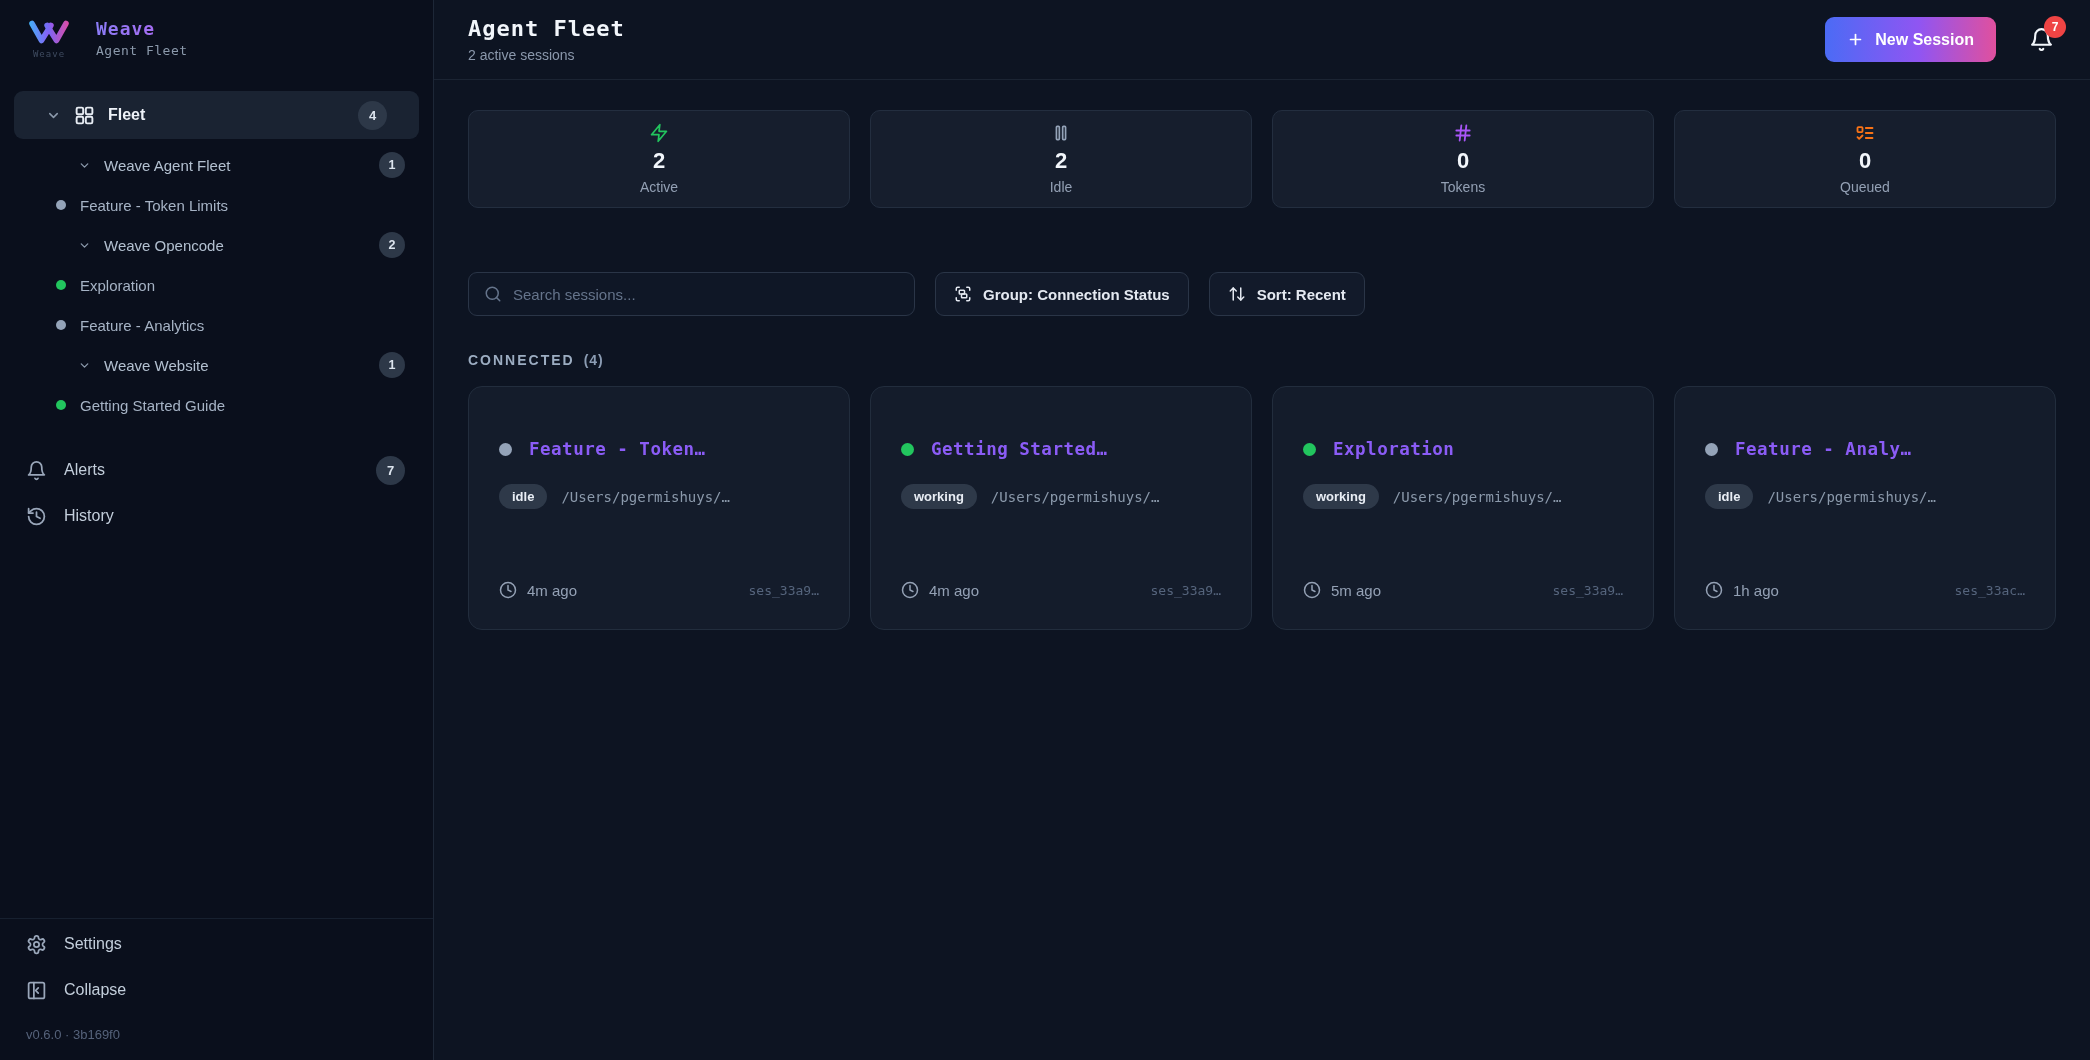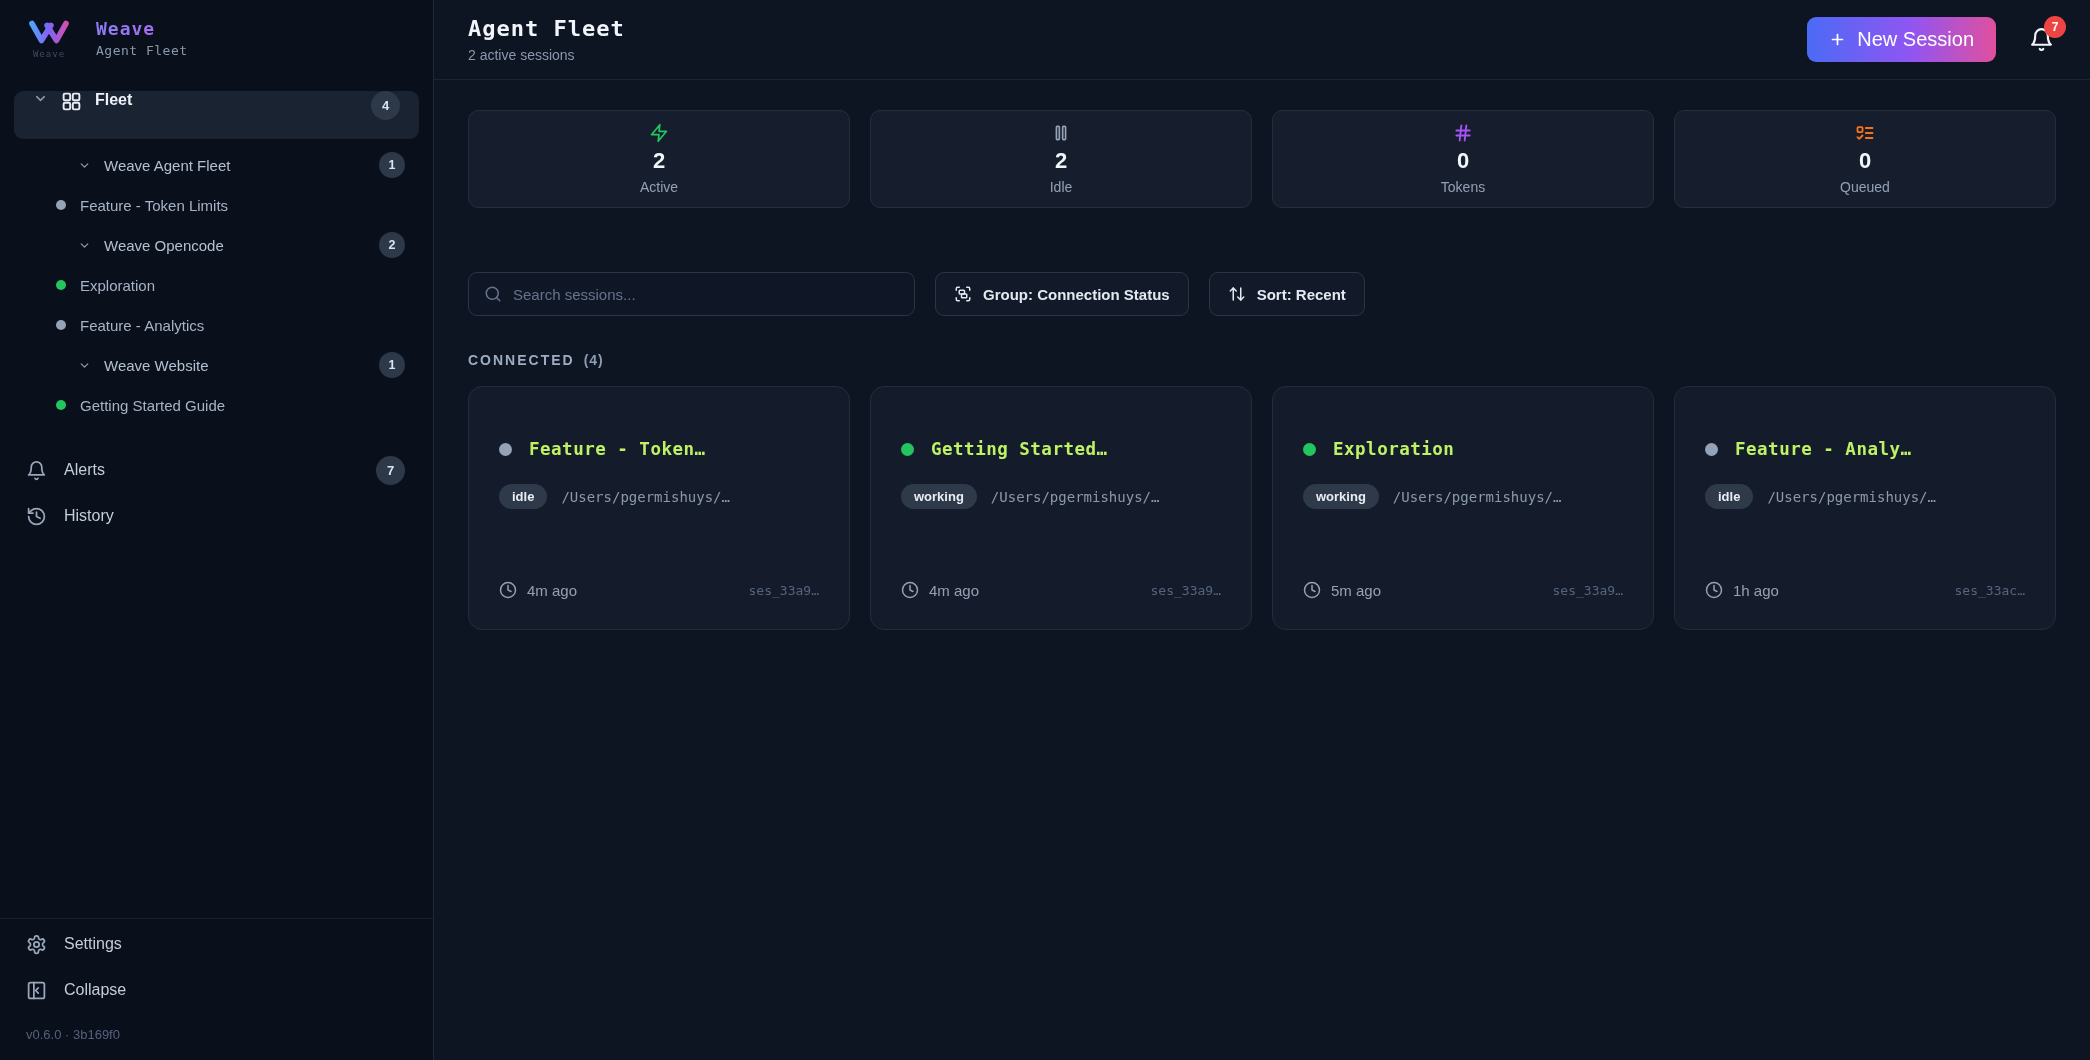--- a/index.html
+++ b/index.html
@@ -26,21 +26,21 @@
   .brand-text .brand-name {
     font-size:18px; font-weight:bold; letter-spacing:1px;
     background:linear-gradient(90deg,#8b7cf6,#b364ef);
     -webkit-background-clip:text; background-clip:text; color:transparent;
   }
   .brand-text .brand-sub { font-size:13px; color:#8b99ab; margin-top:4px; letter-spacing:.5px; }
 
   .nav { margin-top:18px; }
   .nav-fleet {
     margin:0 14px; height:48px; border-radius:9px; background:#1a2332;
-    display:flex; gap:13px; padding:0 19px; cursor:pointer;
+    display:flex; align-items:center; gap:13px; padding:0 32px; cursor:pointer;
   }
   .nav-fleet .label { font-size:16px; font-weight:600; color:#eef2f8; flex:1; }
   .pill {
     min-width:29px; height:29px; border-radius:999px; background:#2d3848;
     color:#dce4ee; font-size:13px; font-weight:600;
     display:inline-flex; align-items:center; justify-content:center; padding:0 8px;
   }
   .pill.sm { min-width:26px; height:26px; font-size:12.5px; }
   .tree { margin-top:6px; }
   .tree-row { height:40px; display:flex; align-items:center; cursor:pointer; padding-right:28px; }
@@ -66,21 +66,21 @@
     height:80px; border-bottom:1px solid #1b2433;
     display:flex; align-items:center; padding:0 34px;
   }
   .header-title { font-size:22px; font-weight:bold; letter-spacing:1px; color:#f2f6fb; }
   .header-sub { font-size:14px; color:#8b98ac; margin-top:6px; }
   .header-right { margin-left:auto; display:flex; align-items:center; gap:30px; }
   .btn-new {
     height:45px; border:none; cursor:pointer; border-radius:9px; padding:0 22px;
     display:inline-flex; align-items:center; gap:11px;
     background:linear-gradient(90deg,#4b6bf5 0%,#9055f2 55%,#e0509e 100%);
-    color:#ffffff; font-size:20px; font-weight:400; font-family:"Liberation Sans",sans-serif;
+    color:#ffffff; font-size:16px; font-weight:700; font-family:"Liberation Sans",sans-serif;
   }
   .bell-wrap { position:relative; cursor:pointer; width:30px; height:30px; display:flex; align-items:center; justify-content:center; }
   .bell-badge {
     position:absolute; top:-9px; right:-10px; min-width:22px; height:22px; border-radius:999px;
     background:#ef4444; color:#fff; font-size:12px; font-weight:bold;
     display:flex; align-items:center; justify-content:center; padding:0 5px;
   }
 
   .content { padding:30px 34px 0; flex:1; }
 
@@ -114,21 +114,21 @@
   .section-count { font-size:14px; font-weight:600; color:#8b9cb3; letter-spacing:1px; }
 
   .cards-row { margin-top:18px; display:flex; gap:20px; }
   .session-card {
     flex:1; height:244px; background:#141c2b; border:1px solid #222d3d; border-radius:14px;
     padding:52px 30px 30px; display:flex; flex-direction:column; min-width:0; cursor:pointer;
   }
   .sc-title-row { display:flex; align-items:center; gap:17px; min-width:0; }
   .sc-dot { width:13px; height:13px; border-radius:50%; flex:none; }
   .sc-title {
-    font-size:17.5px; font-weight:bold; letter-spacing:.5px; color:#bef264;
+    font-size:17.5px; font-weight:bold; letter-spacing:.5px; color:#8b5cf6;
     white-space:nowrap; overflow:hidden;
   }
   .sc-meta { margin-top:25px; display:flex; align-items:center; gap:14px; min-width:0; }
   .sc-badge {
     background:#2e3949; border-radius:999px; padding:5px 13px;
     font-size:13px; font-weight:600; color:#e9eef5; flex:none;
   }
   .sc-path { font-size:14px; color:#8b99ab; white-space:nowrap; overflow:hidden; }
   .sc-footer { margin-top:auto; display:flex; align-items:center; gap:10px; color:#94a1b5; }
   .sc-time { font-size:15px; }

